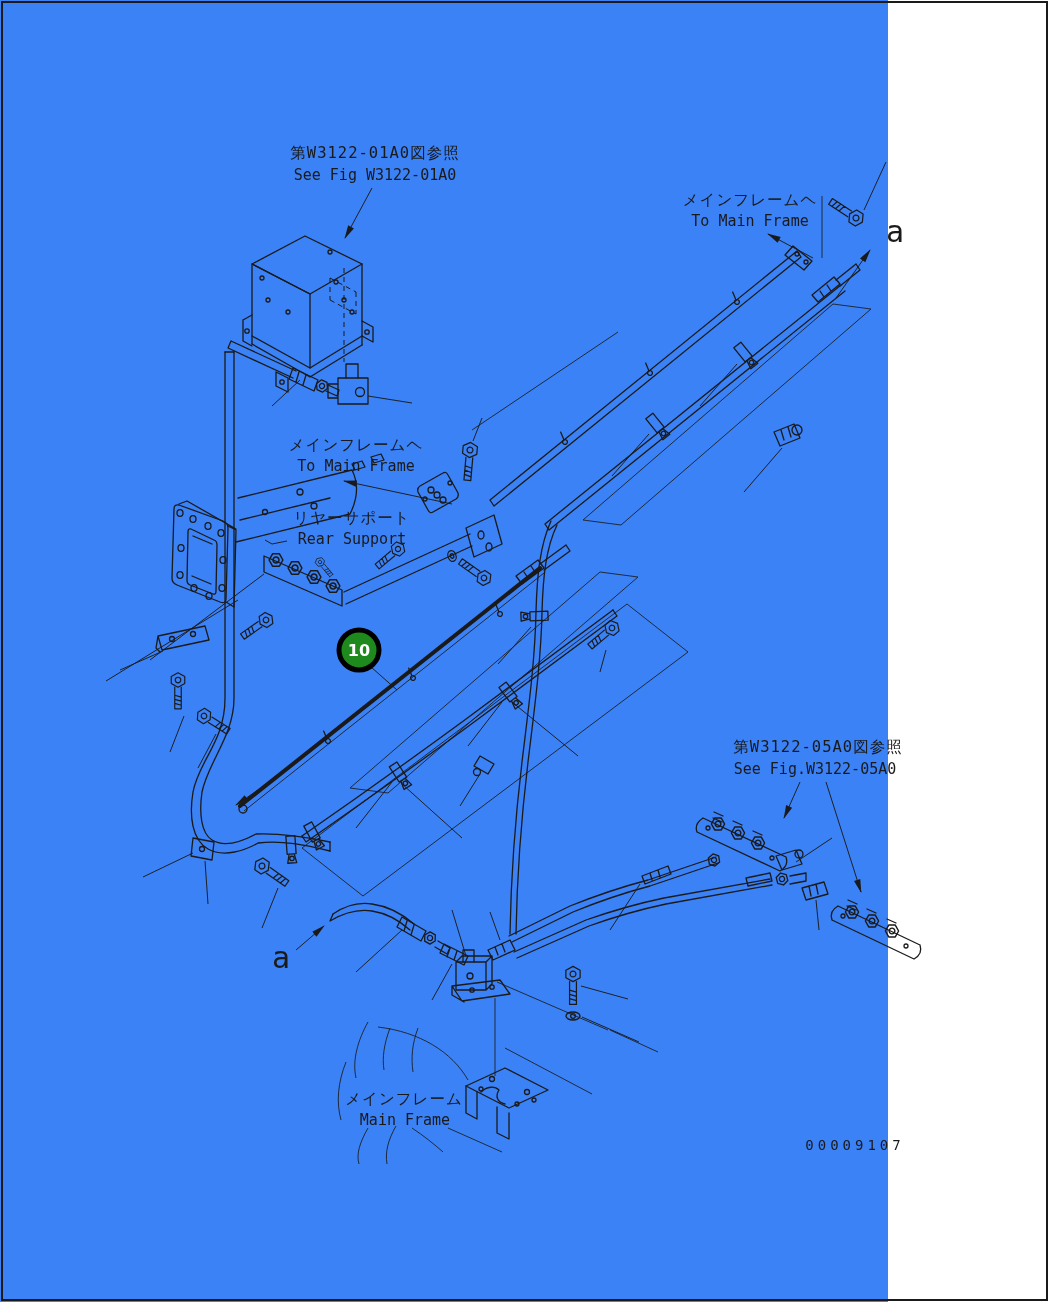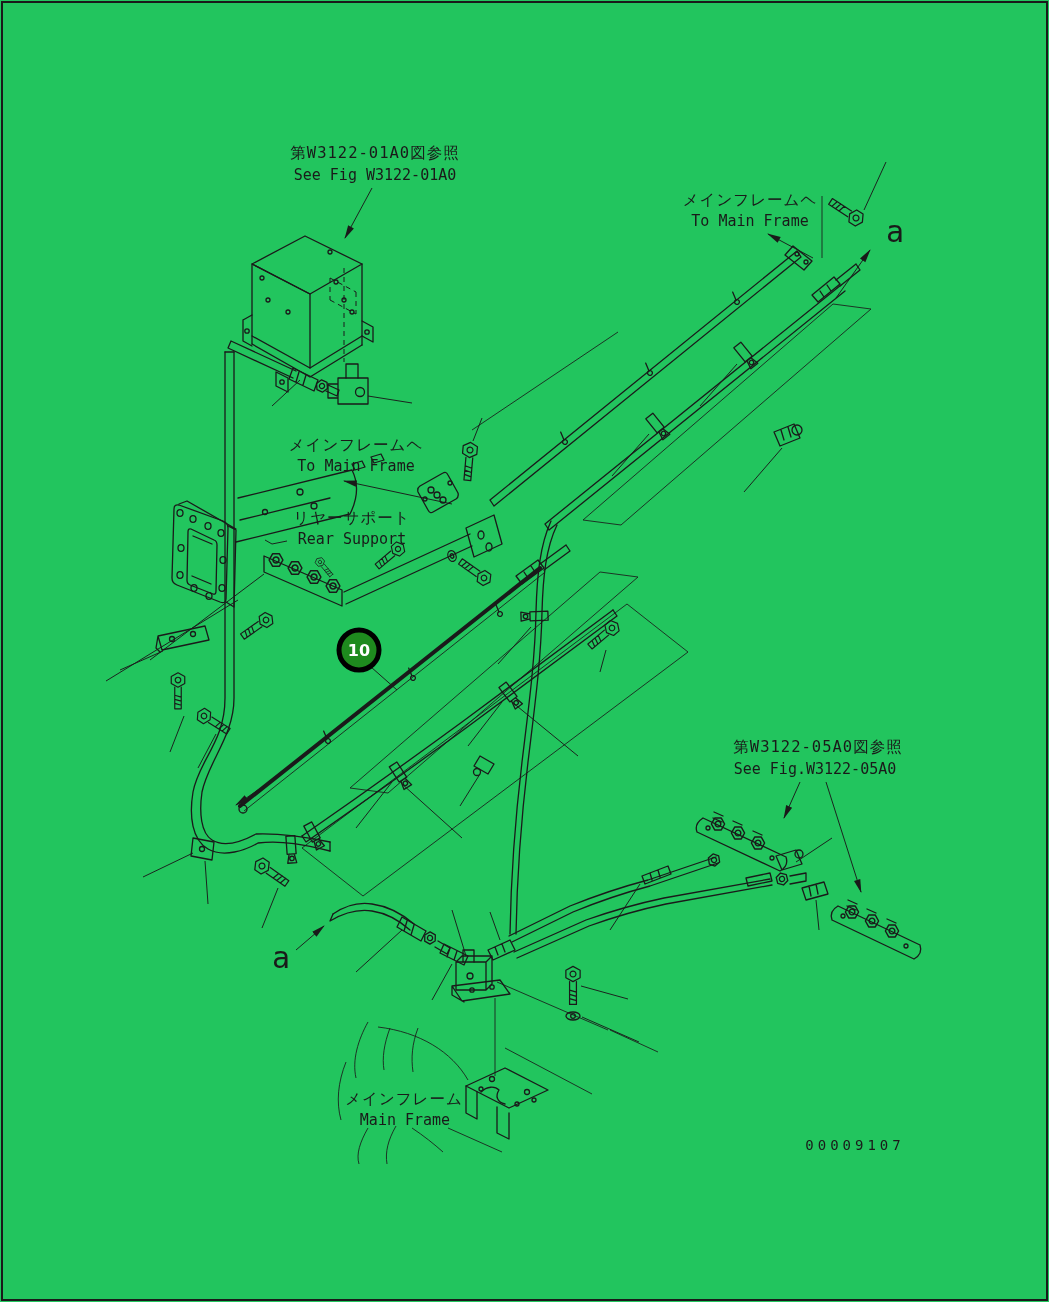--- a/index.html
+++ b/index.html
@@ -1,17 +1,17 @@
 <!DOCTYPE html>
 <html><head>
 <meta charset="utf-8">
 <style>
   :root { --ink: #1a1a1a; }
   html,body { margin:0; padding:0; background:#fff; }
-  .sheet { width:1049px; height:1302px; position:relative; background:#22c55e; }
+  .sheet { width:888px; height:1302px; position:relative; background:#3b82f6; }
   svg { display:block; }
   svg .ln  { stroke:var(--ink); fill:none; stroke-width:1.3; stroke-linecap:round; stroke-linejoin:round; }
   svg .thin{ stroke:var(--ink); fill:none; stroke-width:0.85; }
   svg .ldr { stroke:var(--ink); fill:none; stroke-width:0.95; }
   svg .thick{ stroke:var(--ink); fill:none; stroke-width:4; stroke-linecap:round; }
   svg .dash{ stroke:var(--ink); fill:none; stroke-width:1; stroke-dasharray:5 4; }
   .txt { fill:var(--ink); stroke:none;
          font-family:"DejaVu Sans Mono","Liberation Mono",monospace;
          font-size:15px; }
   .txt-jp { font-size:15.5px; letter-spacing:1px; }

